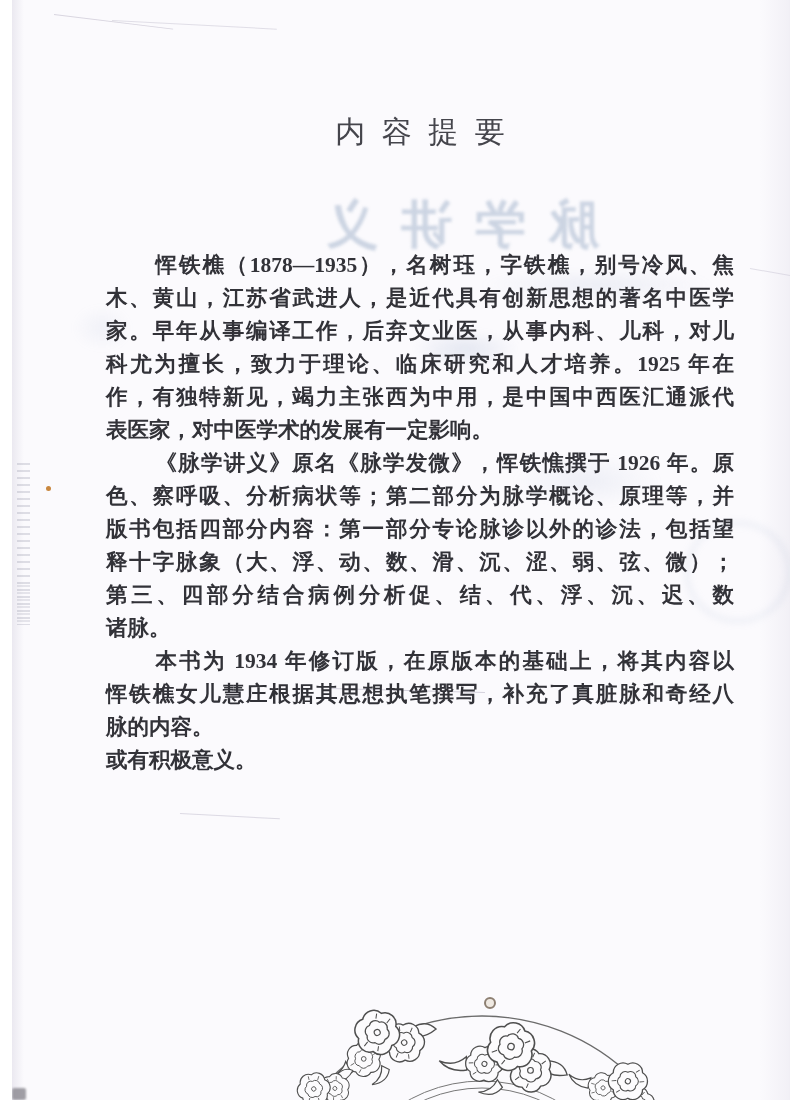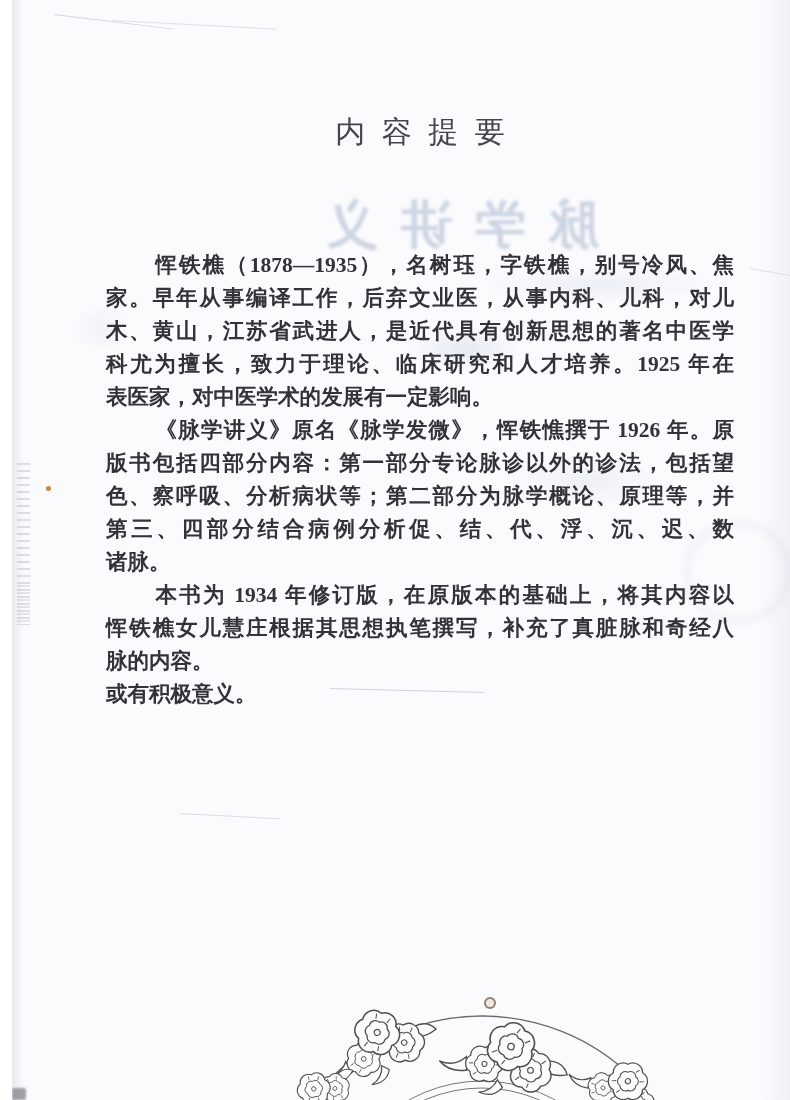--- a/index.html
+++ b/index.html
@@ -99,29 +99,31 @@
   <div class="speck speck-ring"></div>
   <div class="speck corner-smudge"></div>
 
   <div class="ghost-title">脉学讲义</div>
 
   <h1 class="heading">内容提要</h1>
 
   <div class="textblock">
     <div>
       <div class="line just indent">恽铁樵（1878—1935），名树珏，字铁樵，别号冷风、焦</div>
+      <div class="line just">木、黄山，江苏省武进人，是近代具有创新思想的著名中医学</div>
       <div class="line just">家。早年从事编译工作，后弃文业医，从事内科、儿科，对儿</div>
-      <div class="line just">木、黄山，江苏省武进人，是近代具有创新思想的著名中医学</div>
       <div class="line just">科尤为擅长，致力于理论、临床研究和人才培养。1925 年在</div>
+      <div class="line just">作，有独特新见，竭力主张西为中用，是中国中西医汇通派代</div>
       <div class="line">表医家，对中医学术的发展有一定影响。</div>
     </div>
     <div>
       <div class="line just indent">《脉学讲义》原名《脉学发微》，恽铁憔撰于 1926 年。原</div>
+      <div class="line just">色、察呼吸、分析病状等；第二部分为脉学概论、原理等，并</div>
       <div class="line just">版书包括四部分内容：第一部分专论脉诊以外的诊法，包括望</div>
-      <div class="line just">色、察呼吸、分析病状等；第二部分为脉学概论、原理等，并</div>
+      <div class="line just">释十字脉象（大、浮、动、数、滑、沉、涩、弱、弦、微）；</div>
       <div class="line just">第三、四部分结合病例分析促、结、代、浮、沉、迟、数</div>
       <div class="line">诸脉。</div>
     </div>
     <div>
       <div class="line just indent">本书为 1934 年修订版，在原版本的基础上，将其内容以</div>
       <div class="line just">恽铁樵女儿慧庄根据其思想执笔撰写，补充了真脏脉和奇经八</div>
       <div class="line">脉的内容。</div>
     </div>
     <div>
       <div class="line">或有积极意义。</div>

